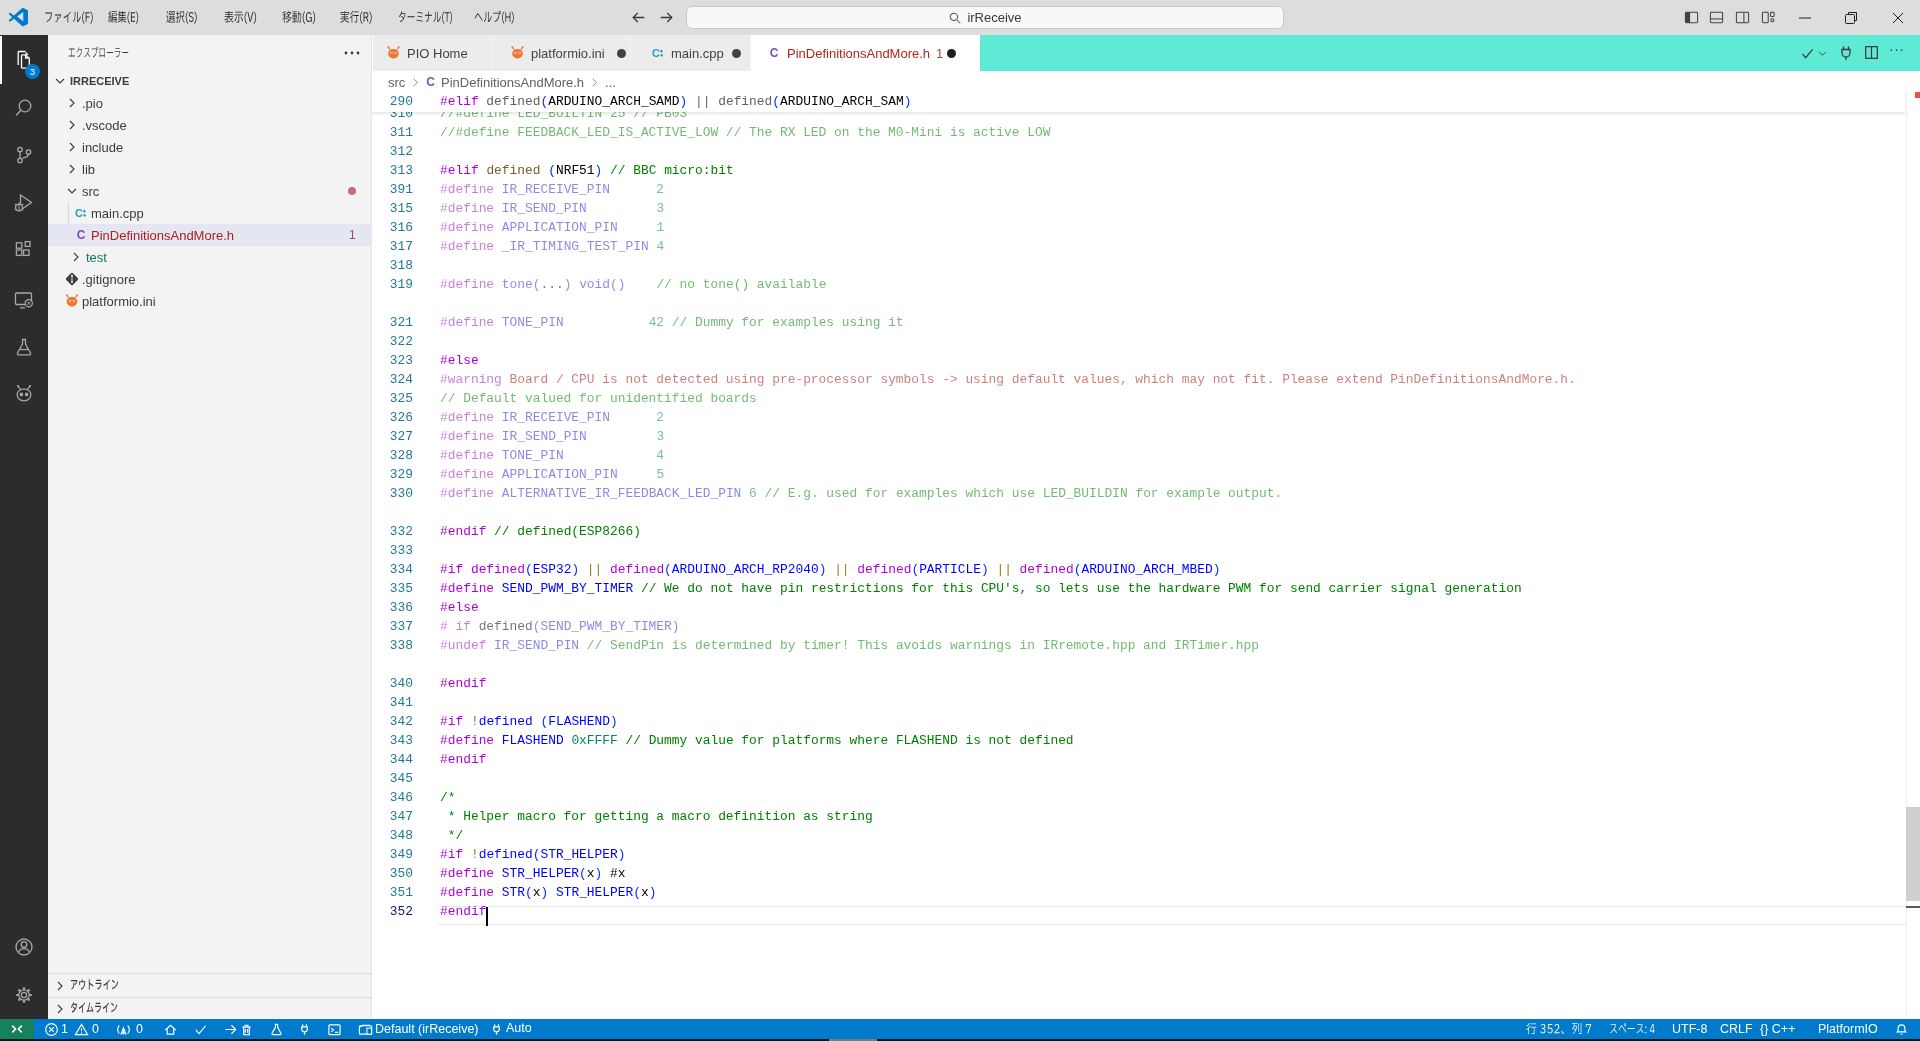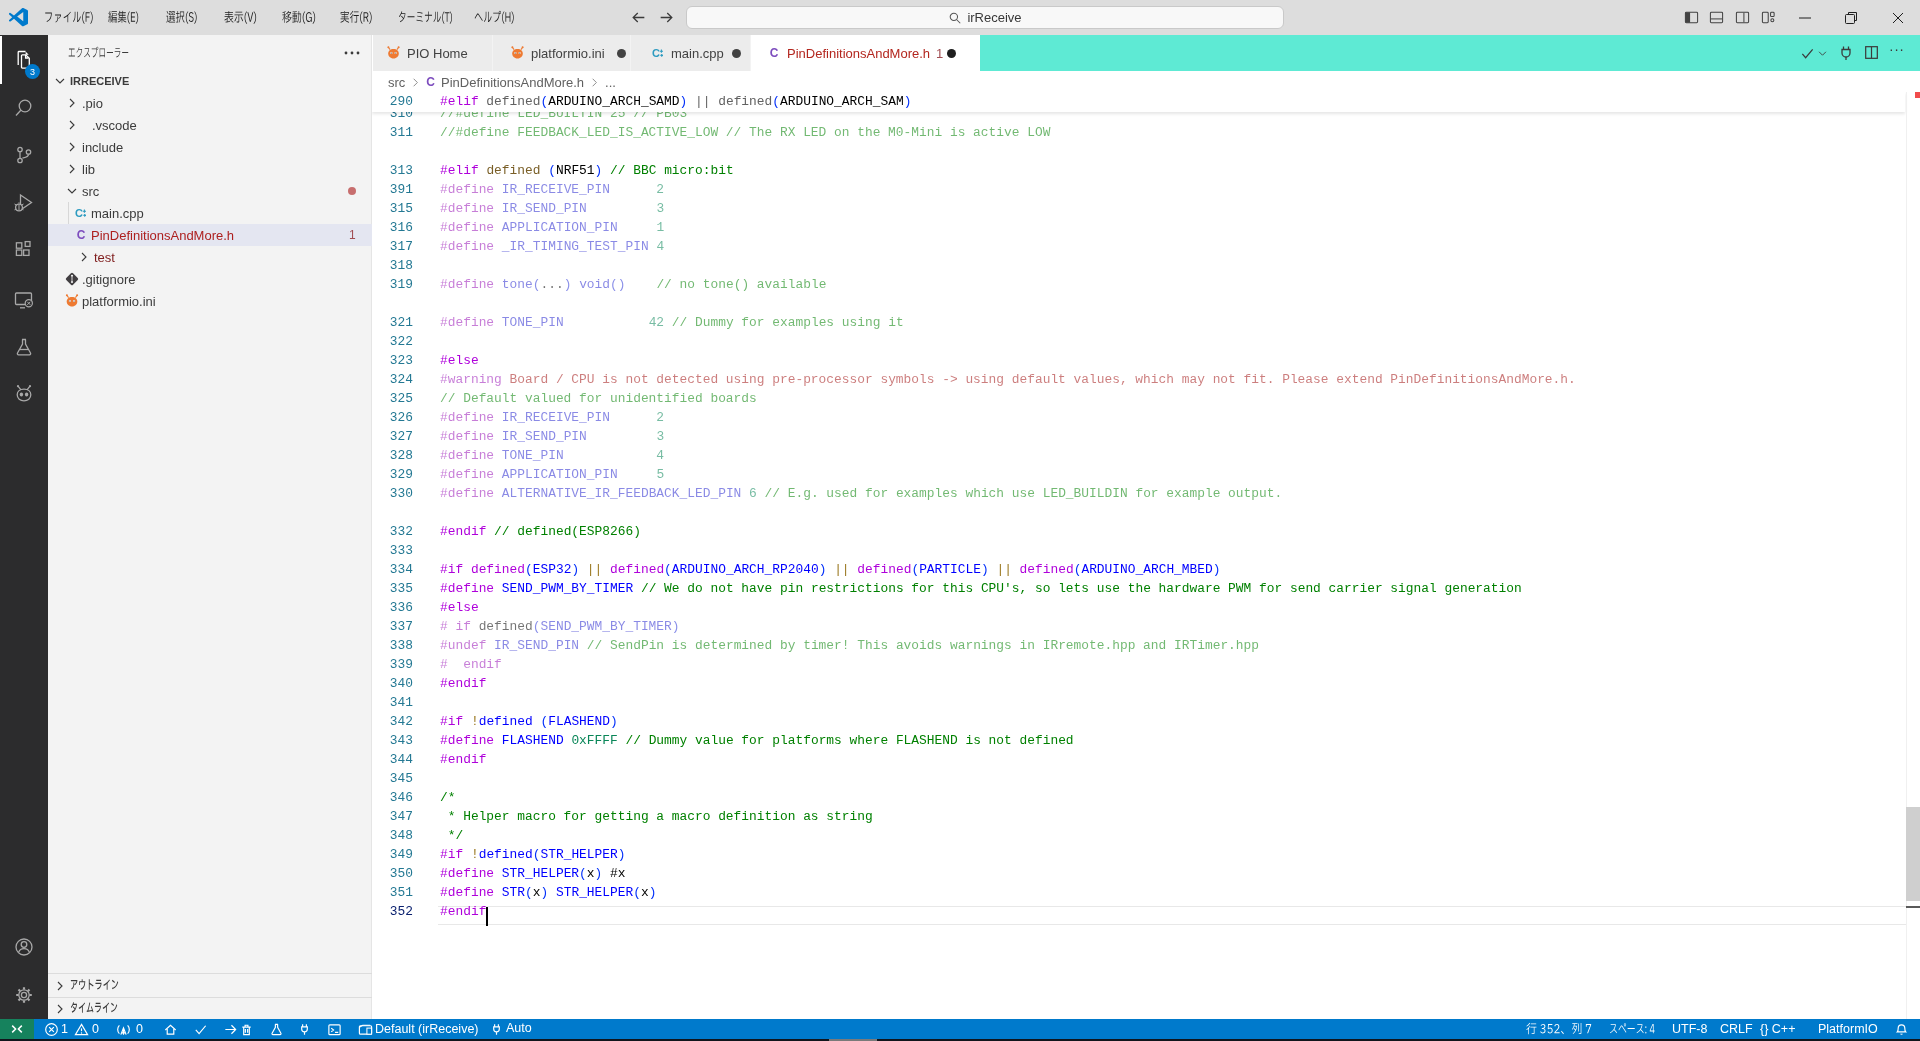--- a/index.html
+++ b/index.html
@@ -185,21 +185,21 @@
 <div class="abs" style="left:0;top:57px;width:324px;height:22px;display:flex;align-items:center;padding-left:16px;font-size:13px;color:#3b3b3b;">
         <svg width="16" height="16" viewBox="0 0 16 16" style="flex:0 0 16px">
           <path d="m6 4 4 4-4 4" stroke="#3b3b3b" fill="none" stroke-width="1.1"></path>
         </svg>
         <span style="margin-left:2px;white-space:nowrap">.pio</span>
       </div>
 <div class="abs" style="left:0;top:79px;width:324px;height:22px;display:flex;align-items:center;padding-left:16px;font-size:13px;color:#3b3b3b;">
         <svg width="16" height="16" viewBox="0 0 16 16" style="flex:0 0 16px">
           <path d="m6 4 4 4-4 4" stroke="#3b3b3b" fill="none" stroke-width="1.1"></path>
         </svg>
-        <span style="margin-left:12px;white-space:nowrap">.vscode</span>
+        <span style="margin-left:2px;white-space:nowrap">.vscode</span>
       </div>
 <div class="abs" style="left:0;top:101px;width:324px;height:22px;display:flex;align-items:center;padding-left:16px;font-size:13px;color:#3b3b3b;">
         <svg width="16" height="16" viewBox="0 0 16 16" style="flex:0 0 16px">
           <path d="m6 4 4 4-4 4" stroke="#3b3b3b" fill="none" stroke-width="1.1"></path>
         </svg>
         <span style="margin-left:2px;white-space:nowrap">include</span>
       </div>
 <div class="abs" style="left:0;top:123px;width:324px;height:22px;display:flex;align-items:center;padding-left:16px;font-size:13px;color:#3b3b3b;">
         <svg width="16" height="16" viewBox="0 0 16 16" style="flex:0 0 16px">
           <path d="m6 4 4 4-4 4" stroke="#3b3b3b" fill="none" stroke-width="1.1"></path>
@@ -221,21 +221,21 @@
             <path d="M9.8 6.2h3.2M11.4 4.6v3.2M10.4 10.4h2.6M11.7 9.1v2.6" stroke="#2d9bc0" stroke-width="1.1"></path>
           </svg>
         </span>
         <span style="margin-left:2px;white-space:nowrap">main.cpp</span>
       </div>
 <div class="abs" style="left:0;top:189px;width:324px;height:22px;background:#e4e6f1;display:flex;align-items:center;padding-left:25px;font-size:13px;color:#ad1f1f;">
         <span style="flex:0 0 16px;font-weight:700;color:#7d4dbe;font-size:12px;text-align:center">C</span>
         <span style="margin-left:2px;white-space:nowrap">PinDefinitionsAndMore.h</span>
         <span style="position:absolute;left:301px;color:#a14d52;font-size:12px">1</span>
       </div>
-<div class="abs" style="left:0;top:211px;width:324px;height:22px;display:flex;align-items:center;padding-left:28px;font-size:13px;color:#7f1d1d;">
+<div class="abs" style="left:0;top:211px;width:324px;height:22px;display:flex;align-items:center;padding-left:20px;font-size:13px;color:#0f766e;">
         <svg width="16" height="16" viewBox="0 0 16 16" style="flex:0 0 16px">
           <path d="m6 4 4 4-4 4" stroke="#3b3b3b" fill="none" stroke-width="1.1"></path>
         </svg>
         <span style="margin-left:2px;white-space:nowrap">test</span>
       </div>
 <div class="abs" style="left:0;top:233px;width:324px;height:22px;display:flex;align-items:center;padding-left:16px;font-size:13px;color:#3b3b3b;">
         <svg width="16" height="16" viewBox="0 0 16 16" style="flex:0 0 16px">
           <rect x="3.2" y="3.2" width="9.6" height="9.6" rx="1.5" transform="rotate(45 8 8)" fill="#413e41"></rect>
           <circle cx="8" cy="4.7" r="1" fill="#fff"></circle>
           <circle cx="8" cy="11" r="1" fill="#fff"></circle>
@@ -354,20 +354,24 @@
 <div class="abs" style="left:0;top:57px;width:1548px;height:927px;background:#fff;overflow:hidden">
 <div class="abs" style="left:66px;top:814px;width:1468px;height:19px;border-top:1px solid #e8e8e8;border-bottom:1px solid #e8e8e8"></div>
 <div class="row" style="top:12px">
           <span class="ln" style="">310</span>
           <span class="cl"><span class="dim"><span class="c">//#define LED_BUILTIN 25 // PB03</span></span></span>
         </div>
 <div class="row" style="top:31px">
           <span class="ln" style="">311</span>
           <span class="cl"><span class="dim"><span class="c">//#define FEEDBACK_LED_IS_ACTIVE_LOW // The RX LED on the M0-Mini is active LOW</span></span></span>
         </div>
+<div class="row" style="top:50px">
+          <span class="ln" style="">312</span>
+          <span class="cl"></span>
+        </div>
 <div class="row" style="top:69px">
           <span class="ln" style="">313</span>
           <span class="cl"><span class="k">#elif</span><span class="t"> </span><span class="f">defined</span><span class="t"> </span><span class="b">(</span><span class="t">NRF51</span><span class="b">)</span><span class="t"> </span><span class="c">// BBC micro:bit</span></span>
         </div>
 <div class="row" style="top:88px">
           <span class="ln" style="">391</span>
           <span class="cl"><span class="dim"><span class="k">#define</span><span class="t"> </span><span class="m">IR_RECEIVE_PIN</span><span class="t">      </span><span class="n">2</span></span></span>
         </div>
 <div class="row" style="top:107px">
           <span class="ln" style="">315</span>
@@ -449,24 +453,20 @@
           <span class="ln" style="">336</span>
           <span class="cl"><span class="k">#else</span></span>
         </div>
 <div class="row" style="top:525px">
           <span class="ln" style="">337</span>
           <span class="cl"><span class="dim"><span class="k"># if</span><span class="t"> defined</span><span class="b">(</span><span class="m">SEND_PWM_BY_TIMER</span><span class="b">)</span></span></span>
         </div>
 <div class="row" style="top:544px">
           <span class="ln" style="">338</span>
           <span class="cl"><span class="dim"><span class="k">#undef</span><span class="t"> </span><span class="m">IR_SEND_PIN</span><span class="t"> </span><span class="c">// SendPin is determined by timer! This avoids warnings in IRremote.hpp and IRTimer.hpp</span></span></span>
-        </div>
-<div class="row" style="top:563px">
-          <span class="ln" style="">339</span>
-          <span class="cl"><span class="dim"><span class="k">#  endif</span></span></span>
         </div>
 <div class="row" style="top:582px">
           <span class="ln" style="">340</span>
           <span class="cl"><span class="k">#endif</span></span>
         </div>
 <div class="row" style="top:601px">
           <span class="ln" style="">341</span>
           <span class="cl"></span>
         </div>
 <div class="row" style="top:620px">

